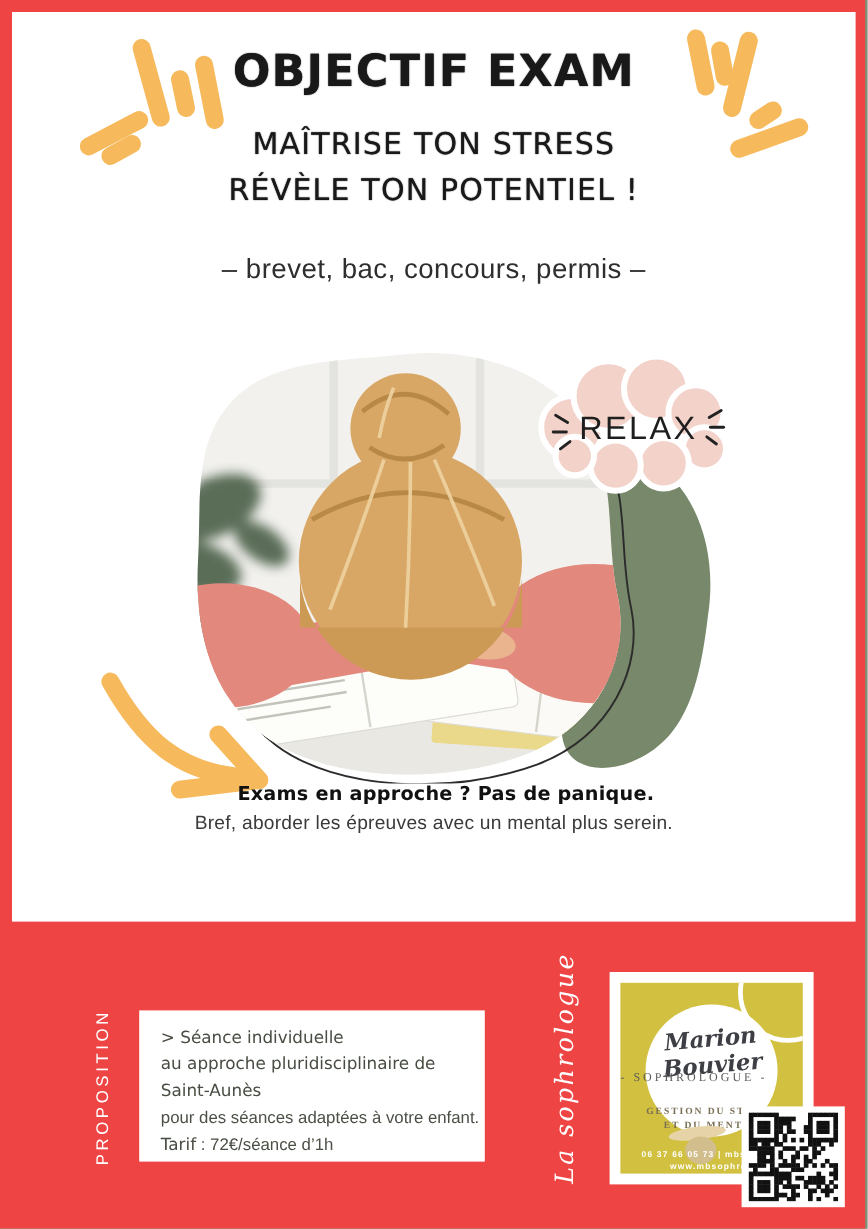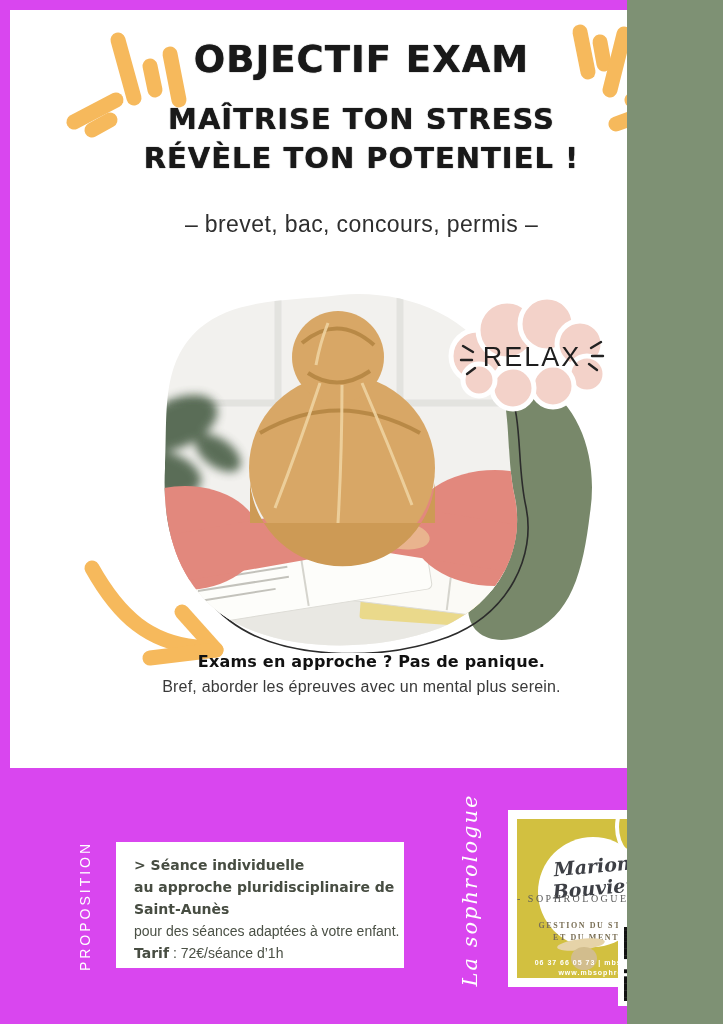--- a/index.html
+++ b/index.html
@@ -1,25 +1,25 @@
 <!DOCTYPE html>
 <html><head>
 <meta charset="utf-8">
 <style>
   html,body{margin:0;padding:0;}
   body{background:#7E9174;font-family:"Liberation Sans",sans-serif;}
-  .poster{position:relative;width:627px;height:1024px;background:#d946ef;overflow:hidden;}
+  .poster{position:relative;width:721px;height:1024px;background:#ef4444;overflow:hidden;}
   .page{position:absolute;left:10px;top:10px;width:703px;height:758px;background:#ffffff;}
 
   
   .title{position:absolute;left:0;top:38px;width:723px;text-align:center;
          font-family:"DejaVu Sans",sans-serif;font-weight:900;font-size:37px;
          letter-spacing:1px;color:#191919;text-shadow:0 0 1px #191919;}
   .tagline{position:absolute;left:0;top:100px;width:723px;text-align:center;
-         font-family:"DejaVu Sans",sans-serif;font-weight:700;font-size:29px;line-height:39px;
+         font-family:"DejaVu Sans",sans-serif;font-weight:400;font-size:25px;line-height:39px;
          letter-spacing:1px;color:#191919;text-shadow:0 0 1px #191919;}
   .intro{position:absolute;left:0;top:208px;width:723px;text-align:center;
          font-size:23px;line-height:32px;color:#2e2e2e;letter-spacing:.4px;}
 
   .sparkle{position:absolute;}
   .sparkle-left{left:58px;top:24px;}
   .sparkle-right{left:540px;top:14px;}
   .arrow{position:absolute;left:78px;top:556px;}
 
   .illustration{position:absolute;left:70px;top:283px;width:540px;height:370px;}
@@ -31,21 +31,21 @@
 
   
   .vlabel{position:absolute;color:#fff;display:flex;align-items:center;justify-content:center;}
   .vlabel span{transform:rotate(-90deg);white-space:nowrap;display:block;}
   .proposition{left:62px;top:842px;width:46px;height:128px;font-size:14px;letter-spacing:3px;font-weight:500;}
   .sophrologue{left:444px;top:806px;width:52px;height:168px;font-family:"DejaVu Serif",serif;
                font-style:italic;font-size:21px;letter-spacing:2px;}
 
   .offer-card{position:absolute;left:116px;top:842px;width:288px;height:126px;background:#fff;
               padding:12px 0 0 18px;box-sizing:border-box;color:#4a5045;font-size:14px;line-height:22px;}
-  .offer-card .b{font-family:"DejaVu Sans",sans-serif;font-weight:bold;font-size:14px;color:#474d42;}
+  .offer-card .b{font-family:"DejaVu Sans",sans-serif;font-weight:normal;font-size:14px;color:#474d42;}
 
   .biz-card{position:absolute;left:508px;top:810px;width:170px;height:177px;background:#fff;}
   .biz-inner{position:absolute;left:9px;top:9px;width:152px;height:159px;background:#D2C040;overflow:hidden;}
   .biz-arc{position:absolute;right:-30px;top:-34px;width:76px;height:76px;border:4px solid #fff;border-radius:50%;}
   .biz-circle{position:absolute;left:21px;top:18px;width:110px;height:110px;background:#fff;border-radius:50%;}
   .biz-name{position:absolute;left:0;top:36px;width:152px;text-align:center;
             font-family:"DejaVu Serif",serif;font-style:italic;font-weight:bold;font-size:19px;
             color:#3d3f45;transform:rotate(-5deg);}
   .biz-role{position:absolute;left:0;top:74px;width:152px;text-align:left;font-size:10px;
             letter-spacing:2.5px;color:#5a5a5a;font-family:"Liberation Serif",serif;}

